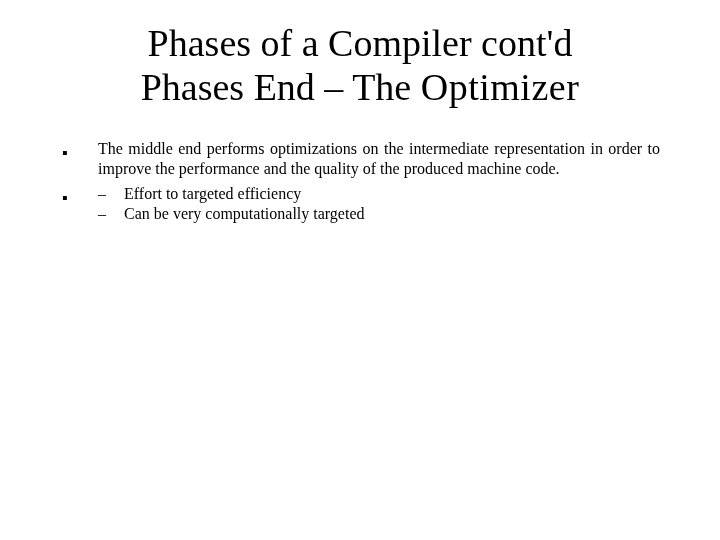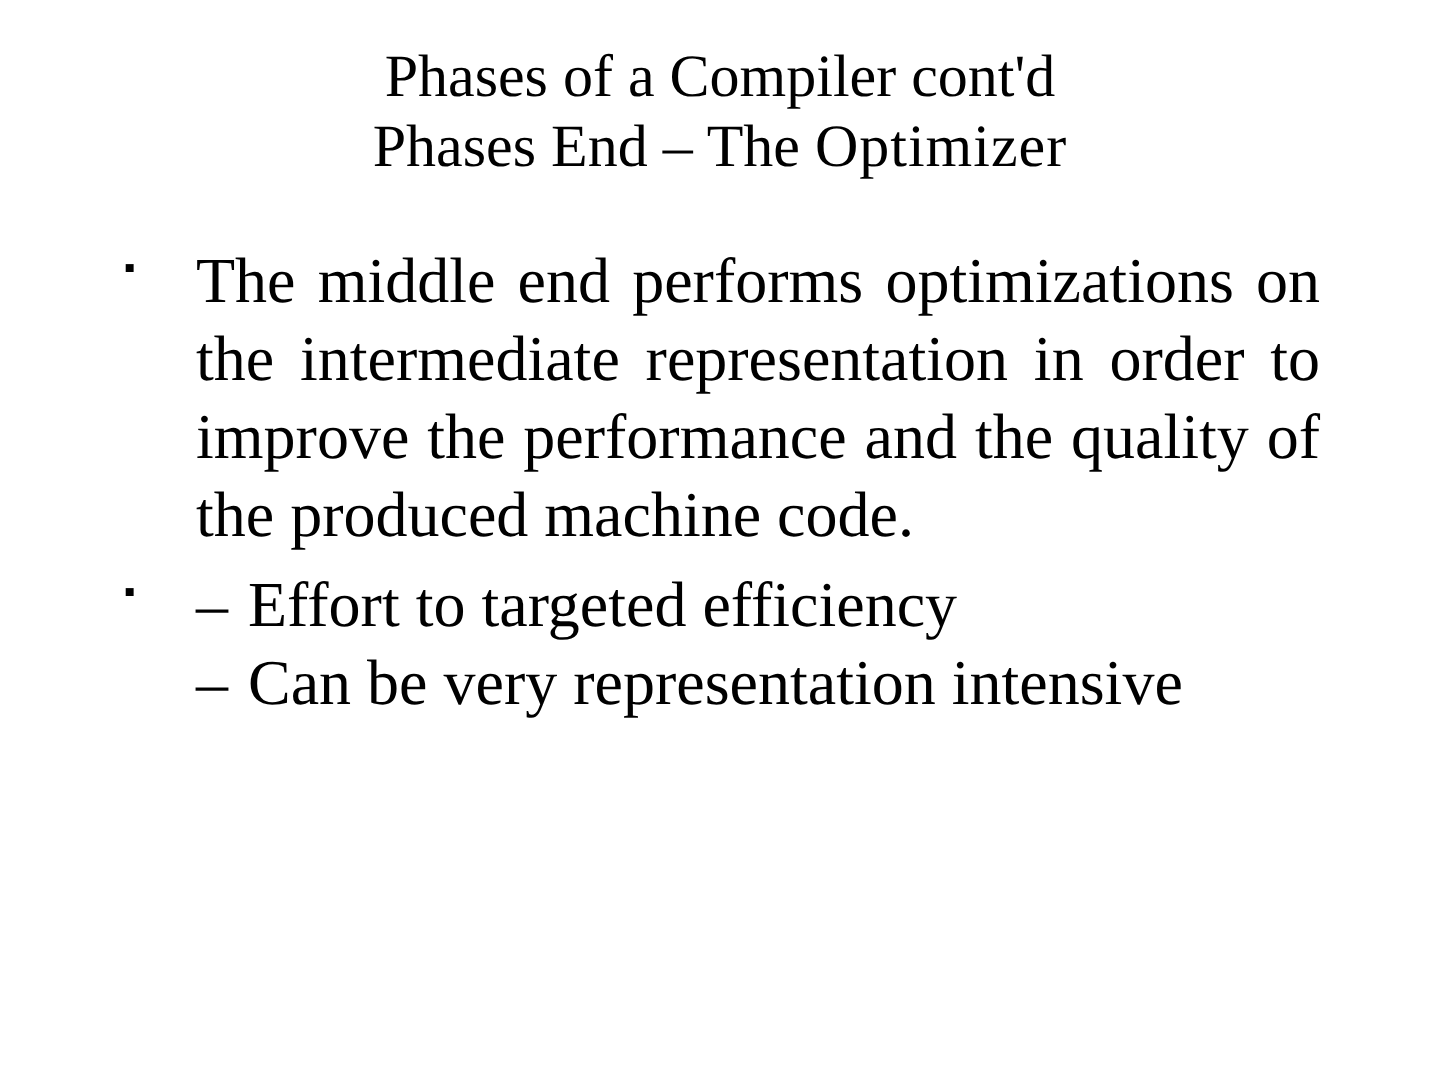--- a/index.html
+++ b/index.html
@@ -12,34 +12,34 @@
     color: #000;
   }
   .slide {
     box-sizing: border-box;
     width: 720px;
     height: 540px;
     padding: 18px 50px 0 50px;
   }
   .title {
     text-align: center;
-    font-size: 30px;
+    font-size: 38px;
     line-height: 1.15;
     margin: 4px 0 30px 0;
     font-weight: normal;
   }
   .title .optimizer {
     font-family: Liberation Serif, serif;
     letter-spacing: 0.5px;
   }
   ul.body {
     list-style: none;
     margin: 0;
     padding: 0 10px 0 0;
-    font-size: 32px;
+    font-size: 16px;
     line-height: 1.22;
   }
   ul.body > li {
     position: relative;
     padding-left: 48px;
     margin-bottom: 6px;
   }
   ul.body > li::before {
     content: "\25AA";
     position: absolute;
@@ -78,18 +78,18 @@
     <span>Phases End – The </span><span class="optimizer">Optimizer</span>
   </h1>
 
   <ul class="body">
     <li>
       <div class="justify">The middle end performs optimizations on the intermediate representation in order to improve the performance and the quality of the produced machine code.</div>
     </li>
     <li>
       <ul class="sub">
         <li>Effort to targeted efficiency</li>
-        <li>Can be very representation intensive</li>
+        <li>Can be very computationally targeted</li>
       </ul>
     </li>
   </ul>
 
 </div>
 
 </body></html>

